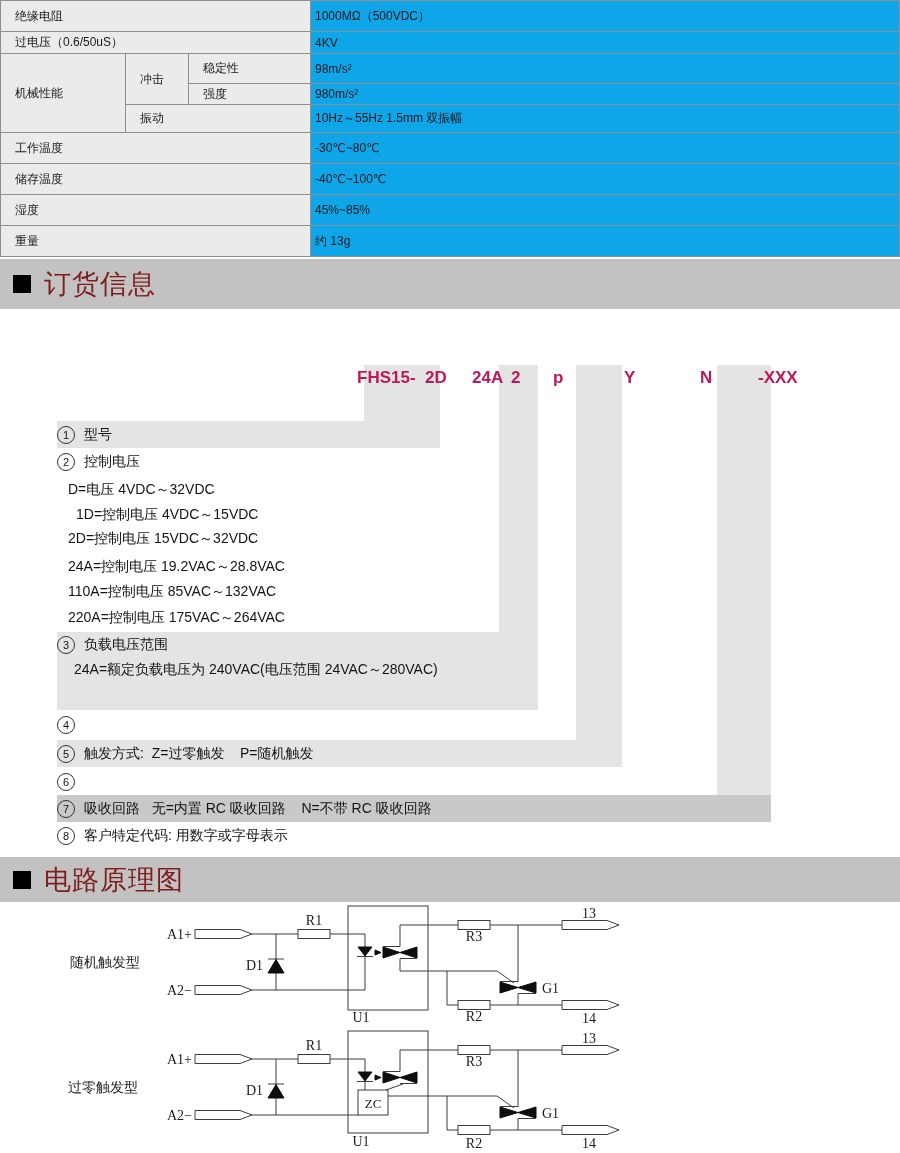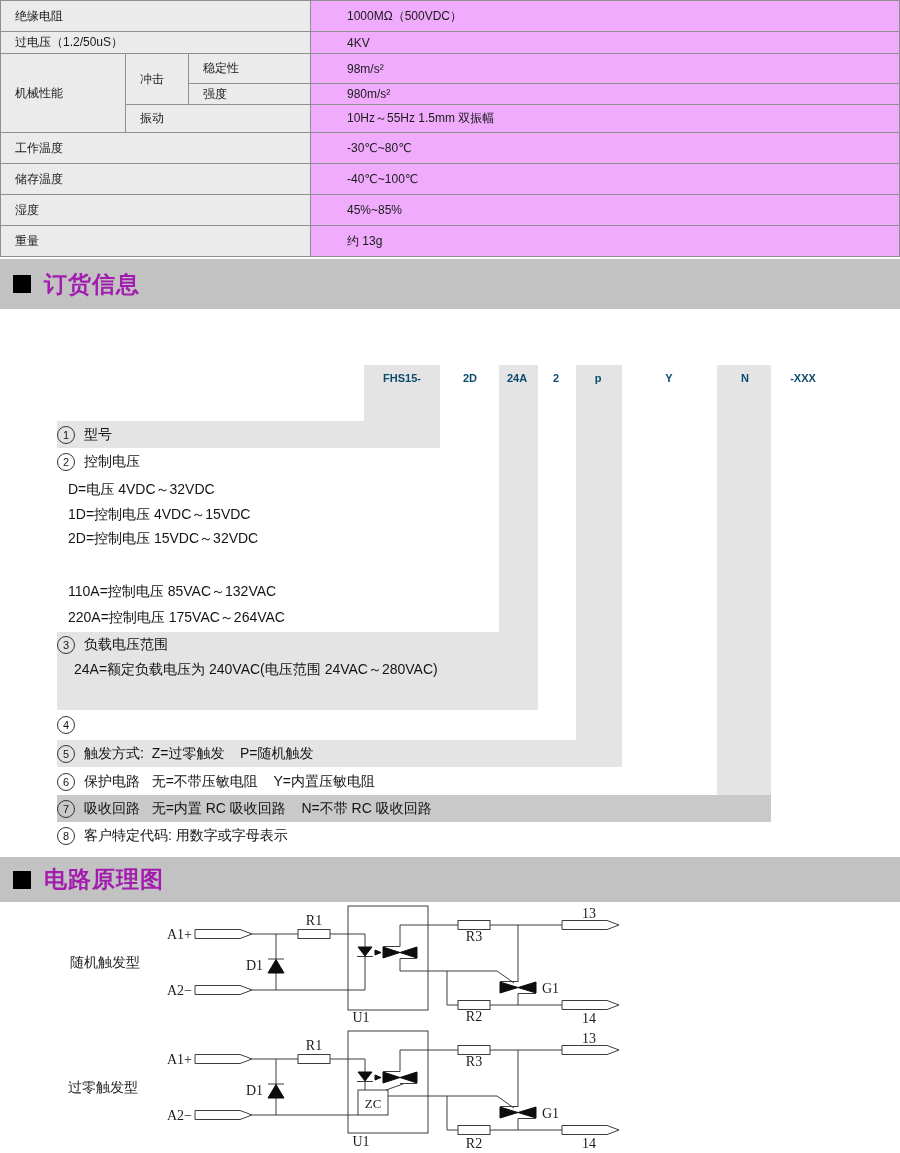--- a/index.html
+++ b/index.html
@@ -3,32 +3,32 @@
 <meta charset="utf-8">
 <style>
   html,body{margin:0;padding:0;background:#fff;}
   .page{position:relative;width:900px;height:1153px;background:#fff;overflow:hidden;
         font-family:"Liberation Sans","DejaVu Sans",sans-serif;color:#1a1a1a;}
 
   
   table.spec{position:absolute;top:0;left:0;width:900px;border-collapse:collapse;table-layout:fixed;}
   table.spec td{border:1px solid #8f8f8f;font-size:12px;padding:0 0 0 14px;vertical-align:middle;}
   table.spec td.lbl{background:#ebebeb;}
-  table.spec td.val{background:#f0abfc;padding-left:36px;}
+  table.spec td.val{background:#0ea5e9;padding-left:4px;}
 
   
   .band{position:absolute;left:0;width:900px;background:#c2c2c2;display:flex;align-items:center;}
   .band .sq{width:18px;height:18px;background:#000;margin-left:13px;flex:none;}
-  .band .ttl{font-size:23px;font-weight:bold;color:#a21caf;margin-left:13px;letter-spacing:1px;}
+  .band .ttl{font-size:27px;font-weight:normal;color:#7f1d1d;margin-left:13px;letter-spacing:1px;}
 
   
   .vbar,.hband{position:absolute;background:#e4e4e4;}
   .hband.dark{background:#c9c9c9;}
   .codeseg{position:absolute;top:367px;width:90px;height:22px;line-height:22px;
-           text-align:center;font-weight:bold;font-size:11px;color:#0c4a6e;}
+           text-align:left;font-weight:bold;font-size:17px;color:#be185d;}
   .oline{position:absolute;height:21px;display:flex;align-items:center;
          font-size:14px;color:#141414;white-space:pre;}
   .oline .circ{width:16px;height:16px;border:1px solid #333;border-radius:50%;font-size:11px;
                line-height:16px;text-align:center;margin-right:9px;flex:none;background:transparent;}
 
   
   svg.schem{position:absolute;top:900px;left:0;}
   svg.schem line,svg.schem rect,svg.schem polygon.t,svg.schem polyline{stroke:#3c3c3c;stroke-width:1;fill:none;}
   svg.schem polygon.fill{fill:#0d0d0d;stroke:#0d0d0d;stroke-width:1;}
   svg.schem polygon.cap{fill:#fff;stroke:#3c3c3c;stroke-width:1;}
@@ -46,21 +46,21 @@
         <col style="width:63px">
         <col style="width:122px">
         <col>
       </colgroup>
     <tbody>
         <tr style="height:31px">
       <td class="lbl" colspan="3">绝缘电阻</td>
       <td class="val">1000MΩ（500VDC）</td>
     </tr>
     <tr style="height:22px">
-      <td class="lbl" colspan="3">过电压（1.2/50uS）</td>
+      <td class="lbl" colspan="3">过电压（0.6/50uS）</td>
       <td class="val">4KV</td>
     </tr>
     <tr style="height:30px">
       <td class="lbl" rowspan="3">机械性能</td>
       <td class="lbl" rowspan="2">冲击</td>
       <td class="lbl">稳定性</td>
       <td class="val">98m/s²</td>
     </tr>
     <tr style="height:21px">
       <td class="lbl">强度</td>
@@ -114,39 +114,39 @@
 
   <div class="oline" style="left:57px;top:424px">
     <span class="circ">1</span>
     <span>型号</span>
   </div>
   <div class="oline" style="left:57px;top:451px">
     <span class="circ">2</span>
     <span>控制电压</span>
   </div>
   <div class="oline" style="left:68px;top:479px"><span>D=电压 4VDC～32VDC</span></div>
-  <div class="oline" style="left:68px;top:504px"><span>1D=控制电压 4VDC～15VDC</span></div>
+  <div class="oline" style="left:76px;top:504px"><span>1D=控制电压 4VDC～15VDC</span></div>
   <div class="oline" style="left:68px;top:528px"><span>2D=控制电压 15VDC～32VDC</span></div>
+  <div class="oline" style="left:68px;top:556px"><span>24A=控制电压 19.2VAC～28.8VAC</span></div>
   <div class="oline" style="left:68px;top:581px"><span>110A=控制电压 85VAC～132VAC</span></div>
   <div class="oline" style="left:68px;top:607px"><span>220A=控制电压 175VAC～264VAC</span></div>
   <div class="oline" style="left:57px;top:634px">
     <span class="circ">3</span>
     <span>负载电压范围</span>
   </div>
   <div class="oline" style="left:74px;top:659px"><span>24A=额定负载电压为 240VAC(电压范围 24VAC～280VAC)</span></div>
   <div class="oline" style="left:57px;top:714px">
     <span class="circ">4</span>
   </div>
   <div class="oline" style="left:57px;top:743px">
     <span class="circ">5</span>
     <span>触发方式:  Z=过零触发    P=随机触发</span>
   </div>
   <div class="oline" style="left:57px;top:771px">
     <span class="circ">6</span>
-    <span>保护电路   无=不带压敏电阻    Y=内置压敏电阻</span>
   </div>
   <div class="oline" style="left:57px;top:798px">
     <span class="circ">7</span>
     <span>吸收回路   无=内置 RC 吸收回路    N=不带 RC 吸收回路</span>
   </div>
   <div class="oline" style="left:57px;top:825px">
     <span class="circ">8</span>
     <span>客户特定代码: 用数字或字母表示</span>
   </div>
 

